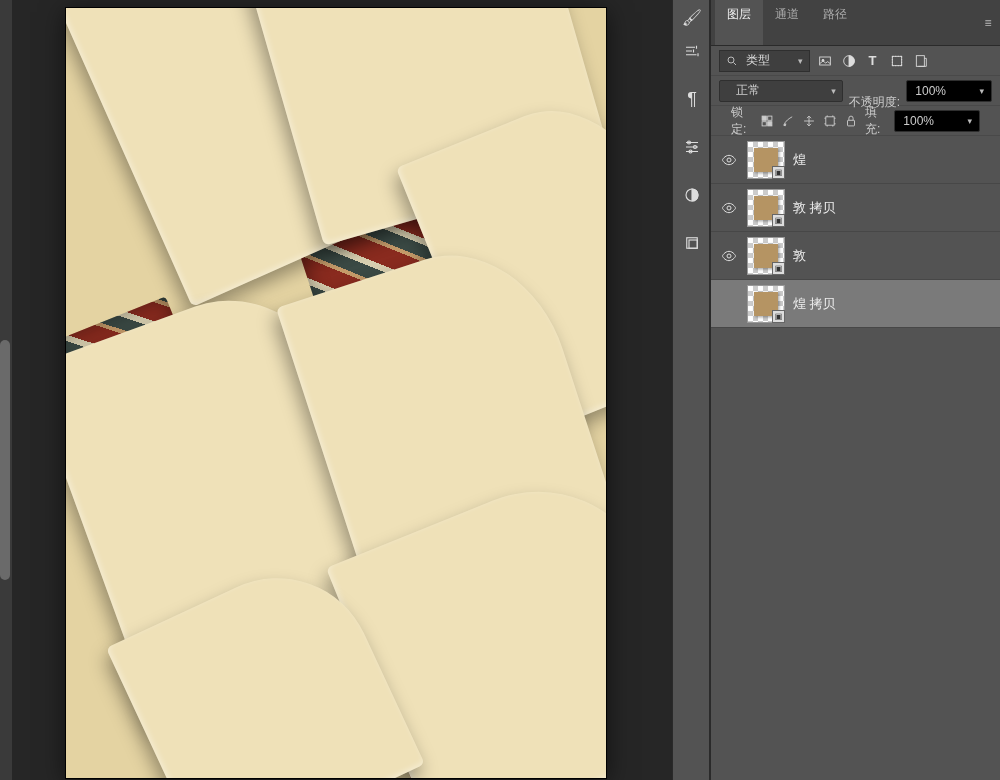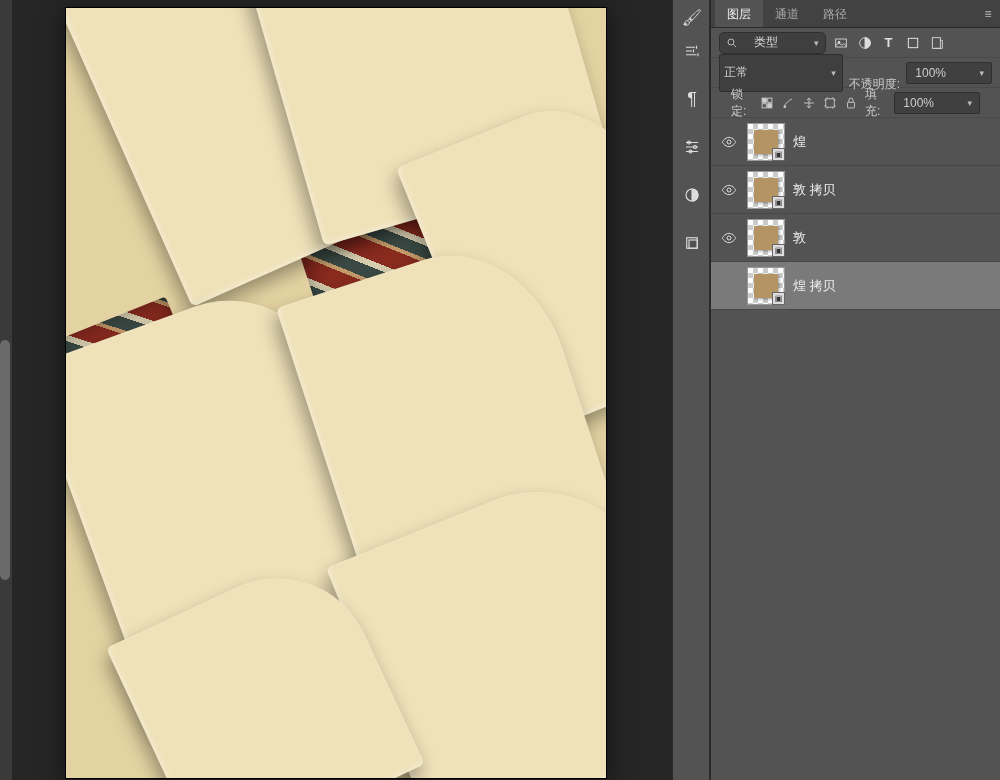--- a/index.html
+++ b/index.html
@@ -27,36 +27,36 @@
 
   
   .vtoolbar { width: 38px; background: #535353; border-left: 1px solid #2a2a2a; border-right: 1px solid #2a2a2a; }
   .vtoolbar .vbtn { width: 38px; height: 34px; display: flex; align-items: center; justify-content: center; color: #ddd; cursor: pointer; }
   .vtoolbar .vbtn svg { width: 18px; height: 18px; fill: none; stroke: #ddd; stroke-width: 1.5; }
   .vtoolbar .vbtn.glyph { font-size: 16px; color:#ddd; }
 
   
   .panel { width: 290px; background: #535353; border-left: 1px solid #2a2a2a; display: flex; flex-direction: column; }
 
-  .tabs { display: flex; height: 28px; background: #424242; border-bottom: 1px solid #2a2a2a; align-items: stretch; padding-left: 4px; }
+  .tabs { display: flex; height: 46px; background: #424242; border-bottom: 1px solid #2a2a2a; align-items: stretch; padding-left: 4px; }
   .tab { padding: 0 12px; line-height: 28px; color: #aaa; cursor: pointer; font-size: 12px; }
   .tab.active { background: #535353; color: #eee; }
   .tabs-menu { margin-left: auto; width: 24px; display:flex; align-items:center; justify-content:center; color:#bbb; cursor:pointer; }
 
   .row { display: flex; align-items: center; height: 30px; padding: 0 8px; gap: 6px; border-bottom: 1px solid #494949; }
   .row .lbl { font-size: 12px; color: #ccc; margin-top: 24px; }
-  .search { display:flex; align-items:center; background:#3f3f3f; border:1px solid #2f2f2f; height:22px; border-radius:5px; padding:0 6px; gap:16px; }
+  .search { display:flex; align-items:center; background:#3f3f3f; border:1px solid #2f2f2f; height:22px; border-radius:0; padding:0 6px; gap:8px; }
   .search input { background:transparent; border:none; outline:none; color:#ddd; width:44px; font-size:12px; }
   .caret { font-size:9px; color:#bbb; }
   .ficon { width:18px; height:18px; display:flex; align-items:center; justify-content:center; color:#ddd; cursor:pointer; }
   .ficon svg { width:16px; height:16px; stroke:#ddd; fill:none; stroke-width:1.3; }
 
-  .select { display:flex; align-items:center; background:#3f3f3f; border:1px solid #2f2f2f; height:38px; padding:0 6px 0 4px; gap:4px; border-radius:2px; cursor:pointer; }
+  .select { display:flex; align-items:center; background:#3f3f3f; border:1px solid #2f2f2f; height:22px; padding:0 6px 0 16px; gap:4px; border-radius:2px; cursor:pointer; }
   .select span { white-space:nowrap; }
-  .numbox { display:flex; align-items:center; background:#404040; border:1px solid #2f2f2f; height:22px; padding:0 4px; border-radius:2px; }
+  .numbox { display:flex; align-items:center; background:#000000; border:1px solid #2f2f2f; height:22px; padding:0 4px; border-radius:2px; }
   .numbox span { width:38px; text-align:right; padding-right:3px; }
 
   .lock-row { display:flex; align-items:center; height:30px; padding:0 20px; gap:7px; border-bottom:1px solid #494949; }
   .lock-ico { width:16px; height:16px; display:flex; align-items:center; justify-content:center; color:#ccc; cursor:pointer; }
   .lock-ico svg { width:14px; height:14px; stroke:#ccc; fill:none; stroke-width:1.3; }
 
   .layers { flex:1; overflow:auto; background:#535353; }
   .layer { display:flex; align-items:center; height:48px; border-bottom:1px solid #474747; padding-left:4px; cursor:pointer; }
   .layer.selected { background:#7a7a7a; }
   .vis { width:28px; display:flex; align-items:center; justify-content:center; }

